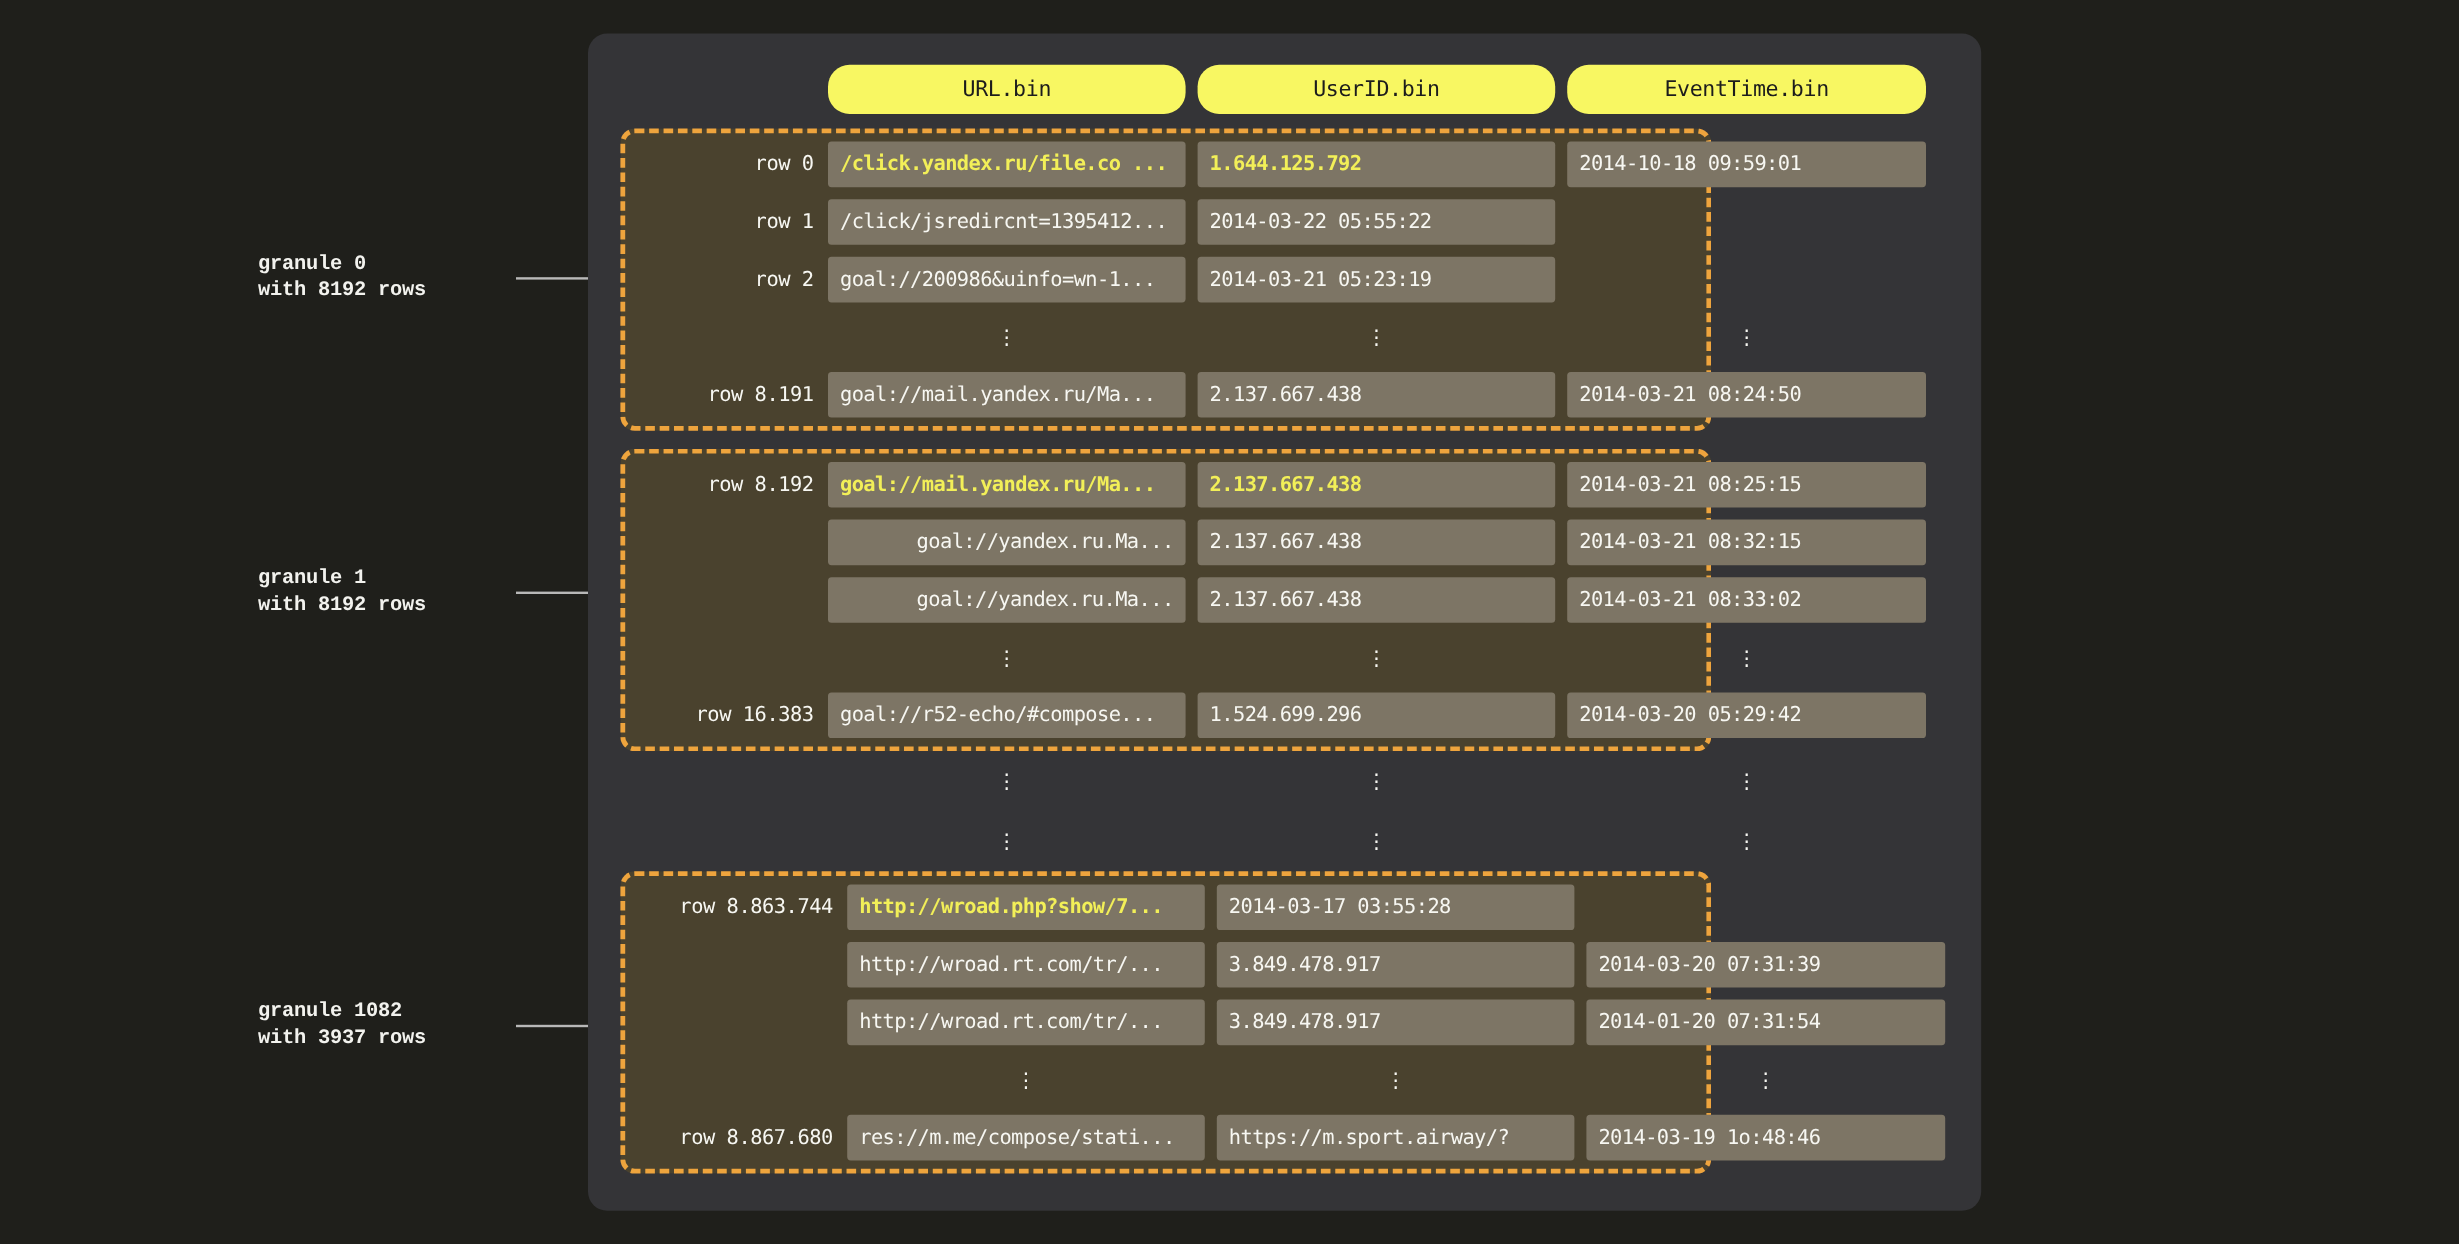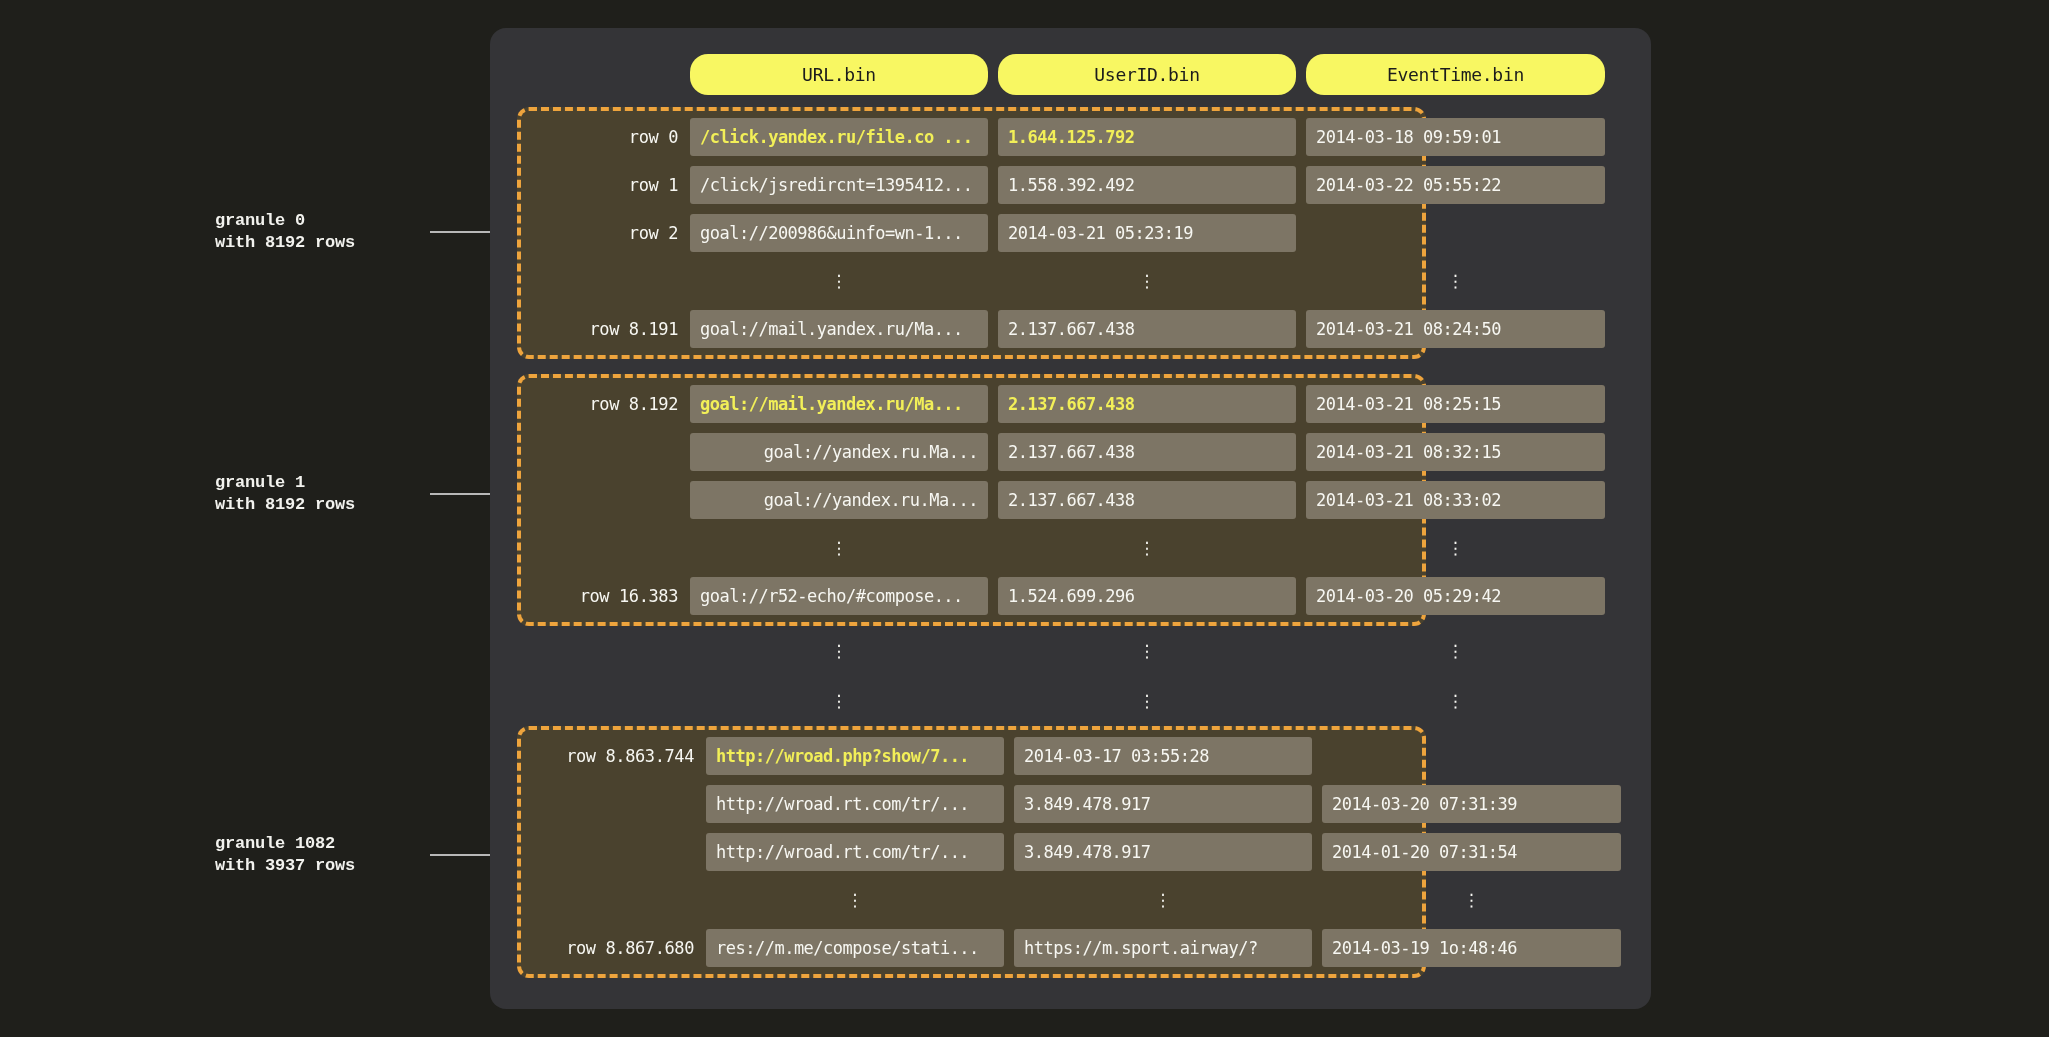--- a/index.html
+++ b/index.html
@@ -127,26 +127,25 @@
     <div class="pill">URL.bin</div>
     <div class="pill">UserID.bin</div>
     <div class="pill">EventTime.bin</div>
   </div>
 
   <div class="granule g0">
     <div class="row grid-inner">
       <div class="rlabel">row 0</div>
       <div class="cell hl">/click.yandex.ru/file.co ...</div>
       <div class="cell hl">1.644.125.792</div>
-      <div class="cell">2014-03-18 09:59:01</div>
+      <div class="cell">2014-10-18 09:59:01</div>
     </div>
     <div class="row grid-inner">
       <div class="rlabel">row 1</div>
       <div class="cell">/click/jsredircnt=1395412...</div>
-      <div class="cell">1.558.392.492</div>
       <div class="cell">2014-03-22 05:55:22</div>
     </div>
     <div class="row grid-inner">
       <div class="rlabel">row 2</div>
       <div class="cell">goal://200986&amp;uinfo=wn-1...</div>
       <div class="cell">2014-03-21 05:23:19</div>
     </div>
     <div class="row grid-inner">
       <div class="rlabel"></div>
       <div class="ecell">⋮</div>

